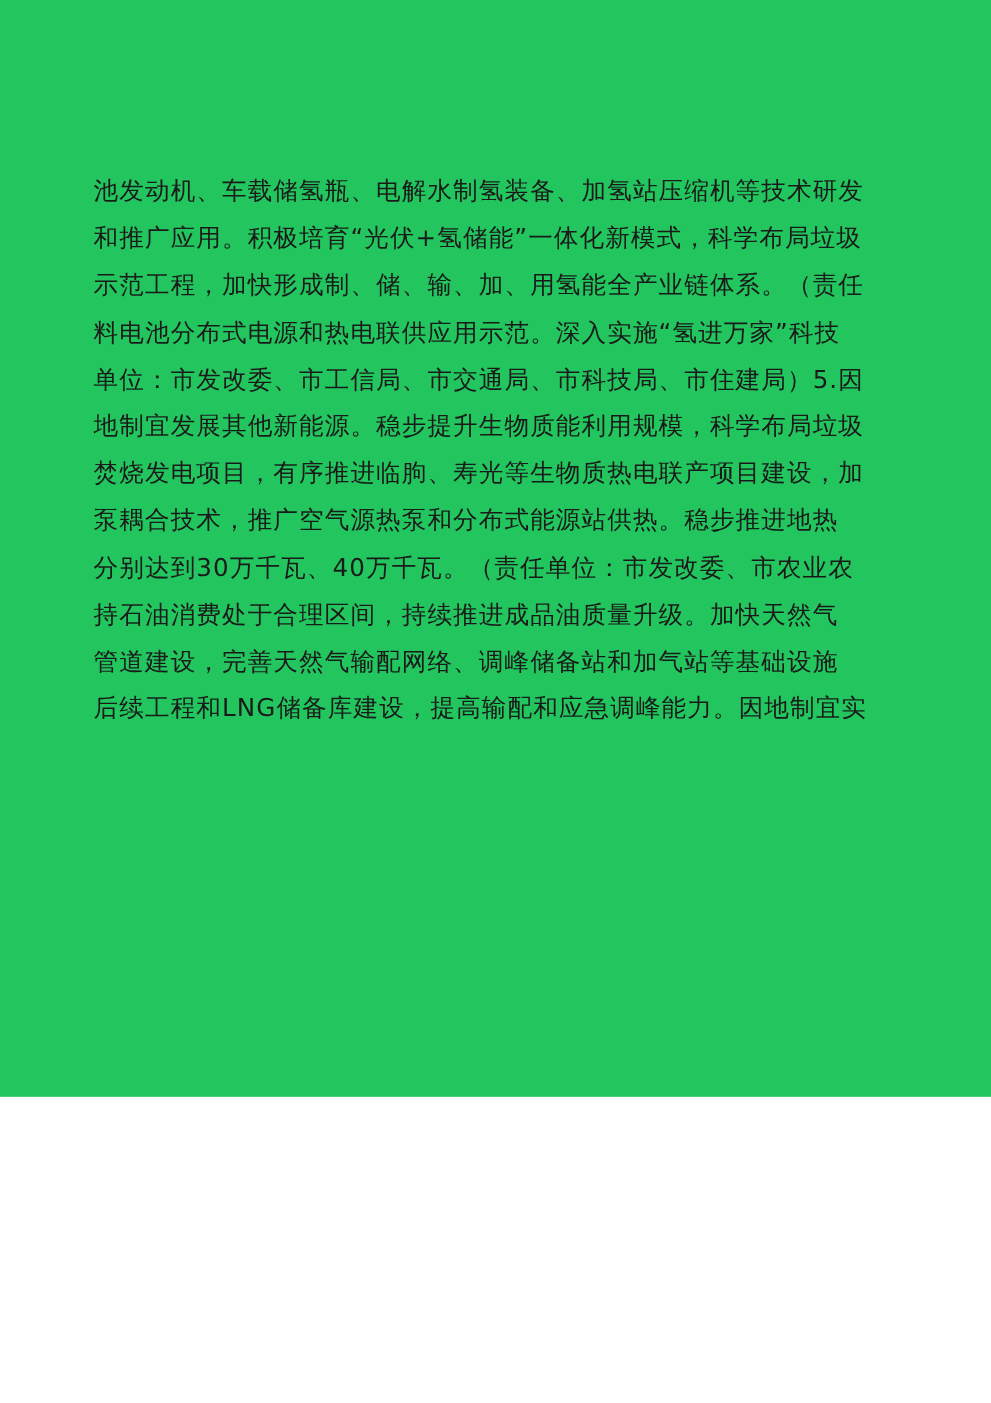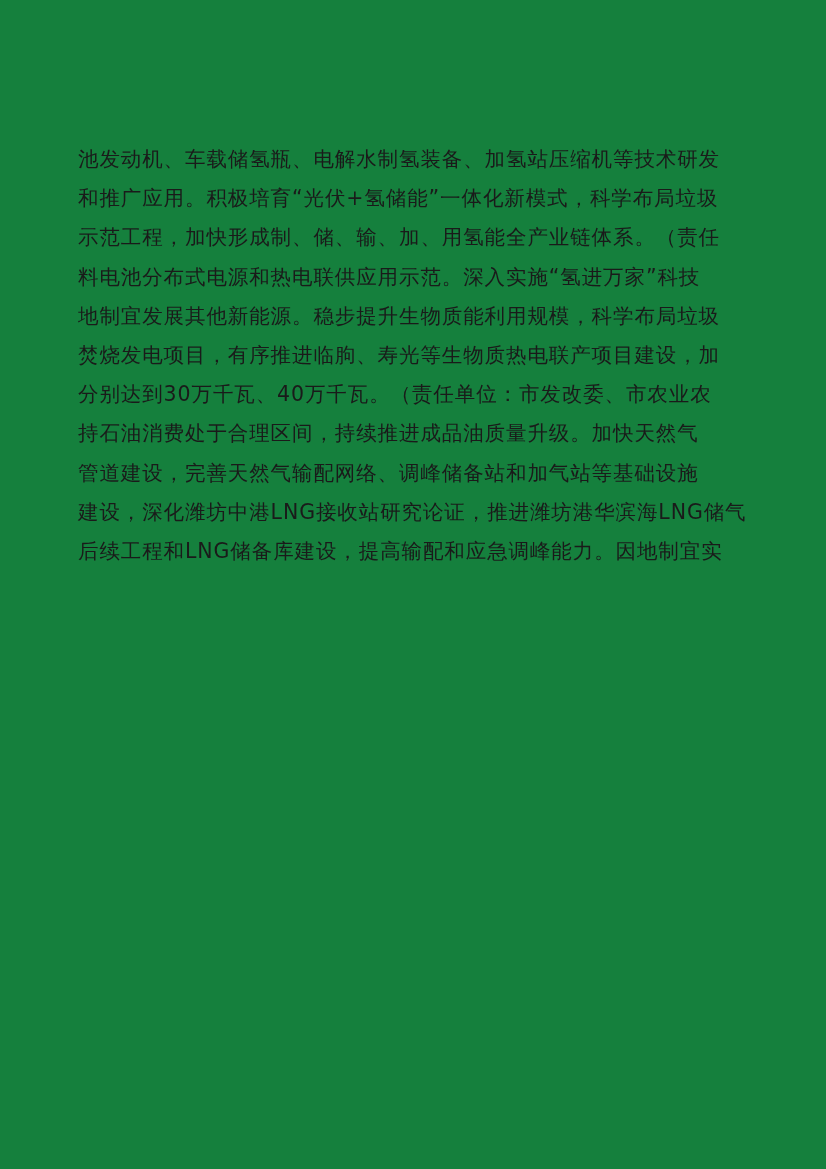--- a/index.html
+++ b/index.html
@@ -11,22 +11,22 @@
       width: 826px;
       height: 1169px;
       position: relative;
       overflow: hidden;
     }
     .page {
       position: absolute;
       left: 0;
       top: 0;
       width: 826px;
-      height: 1169px;
-      background: #15803d;
+      height: 914px;
+      background: #22c55e;
     }
     .text-block {
       position: absolute;
       left: 78px;
       top: 140px;
       width: 680px;
     }
     .line {
       display: block;
       height: 39.2px;
@@ -40,21 +40,22 @@
   </style>
 </head>
 <body>
 
 <div class="page">
   <div class="text-block">
     <span class="line">池发动机、车载储氢瓶、电解水制氢装备、加氢站压缩机等技术研发</span>
     <span class="line">和推广应用。积极培育“光伏+氢储能”一体化新模式，科学布局垃圾</span>
     <span class="line">示范工程，加快形成制、储、输、加、用氢能全产业链体系。（责任</span>
     <span class="line">料电池分布式电源和热电联供应用示范。深入实施“氢进万家”科技</span>
+    <span class="line">单位：市发改委、市工信局、市交通局、市科技局、市住建局）5.因</span>
     <span class="line">地制宜发展其他新能源。稳步提升生物质能利用规模，科学布局垃圾</span>
     <span class="line">焚烧发电项目，有序推进临朐、寿光等生物质热电联产项目建设，加</span>
+    <span class="line">泵耦合技术，推广空气源热泵和分布式能源站供热。稳步推进地热</span>
     <span class="line">分别达到30万千瓦、40万千瓦。（责任单位：市发改委、市农业农</span>
     <span class="line">持石油消费处于合理区间，持续推进成品油质量升级。加快天然气</span>
     <span class="line">管道建设，完善天然气输配网络、调峰储备站和加气站等基础设施</span>
-    <span class="line">建设，深化潍坊中港LNG接收站研究论证，推进潍坊港华滨海LNG储气</span>
     <span class="line">后续工程和LNG储备库建设，提高输配和应急调峰能力。因地制宜实</span>
   </div>
 </div>
 
 </body></html>

